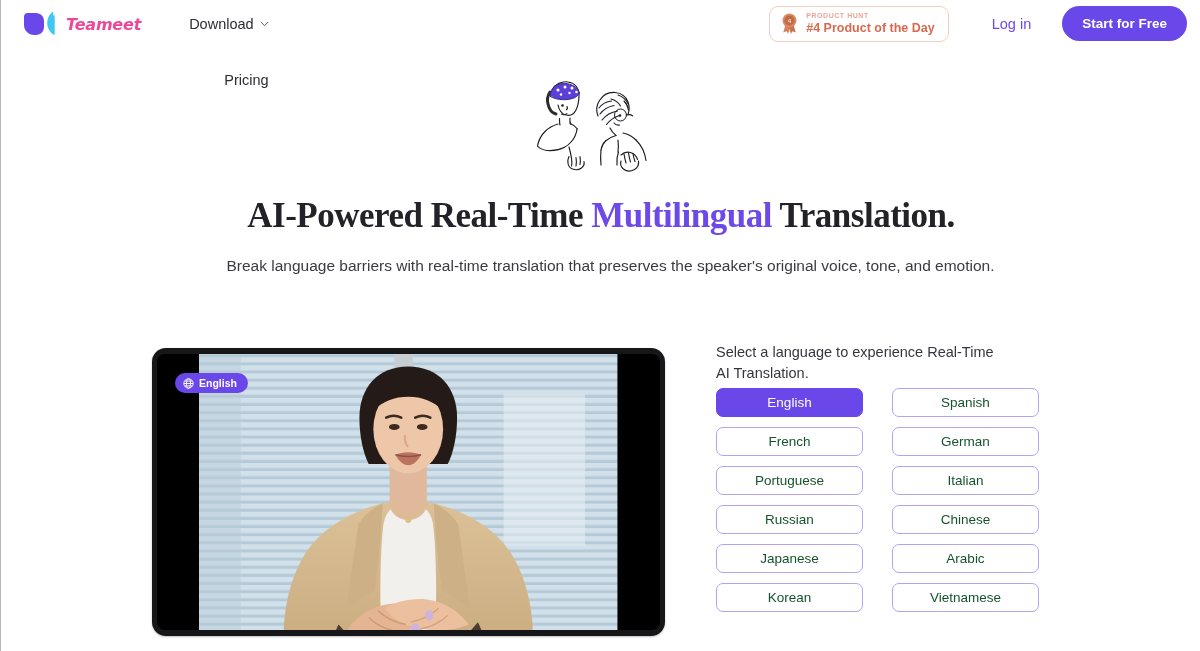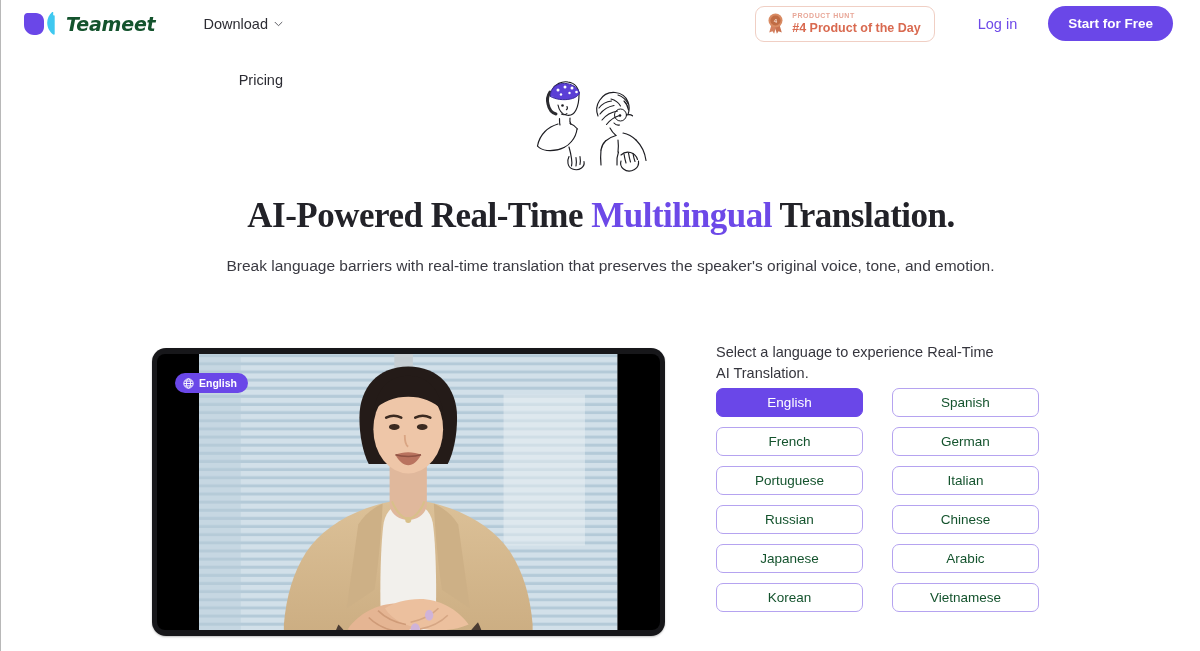--- a/index.html
+++ b/index.html
@@ -17,35 +17,35 @@
     position: absolute; top: 0; left: 0; width: 1200px; height: 48px;
     display: flex; align-items: center;
     background: #fff;
   }
   .brand {
     display: flex; align-items: center; gap: 9px;
     margin-left: 21px;
   }
   .logo-mark { width: 35px; height: 24px; display: block; }
   .brand-name {
-    font-size: 19px; font-weight: 700; color: #14532d;
+    font-size: 16px; font-weight: 700; color: #ec4899;
     font-style: italic; letter-spacing: -0.2px;
     font-family: "DejaVu Sans", sans-serif;
   }
   .nav { display: flex; align-items: flex-end; margin-left: 48px; gap: 40px; flex-direction: column; }
   .nav-item {
     display: flex; align-items: center; gap: 6px;
     font-size: 14.5px; color: #2c2c33; cursor: pointer;
     white-space: nowrap;
   }
   .chev { width: 9px; height: 6px; display: block; opacity: .8; }
 
   .header-right {
     margin-left: auto; display: flex; align-items: center; gap: 0;
-    padding-right: 28px;
+    padding-right: 14px;
   }
   .ph-badge {
     display: flex; align-items: center; gap: 7px;
     border: 1px solid #f0cfc4; border-radius: 9px;
     padding: 5px 13px 5px 10px; background: #fff;
     cursor: pointer;
   }
   .ph-medal { width: 19px; height: 21px; display: block; flex: none; }
   .ph-text { line-height: 1.15; }
   .ph-kicker {

